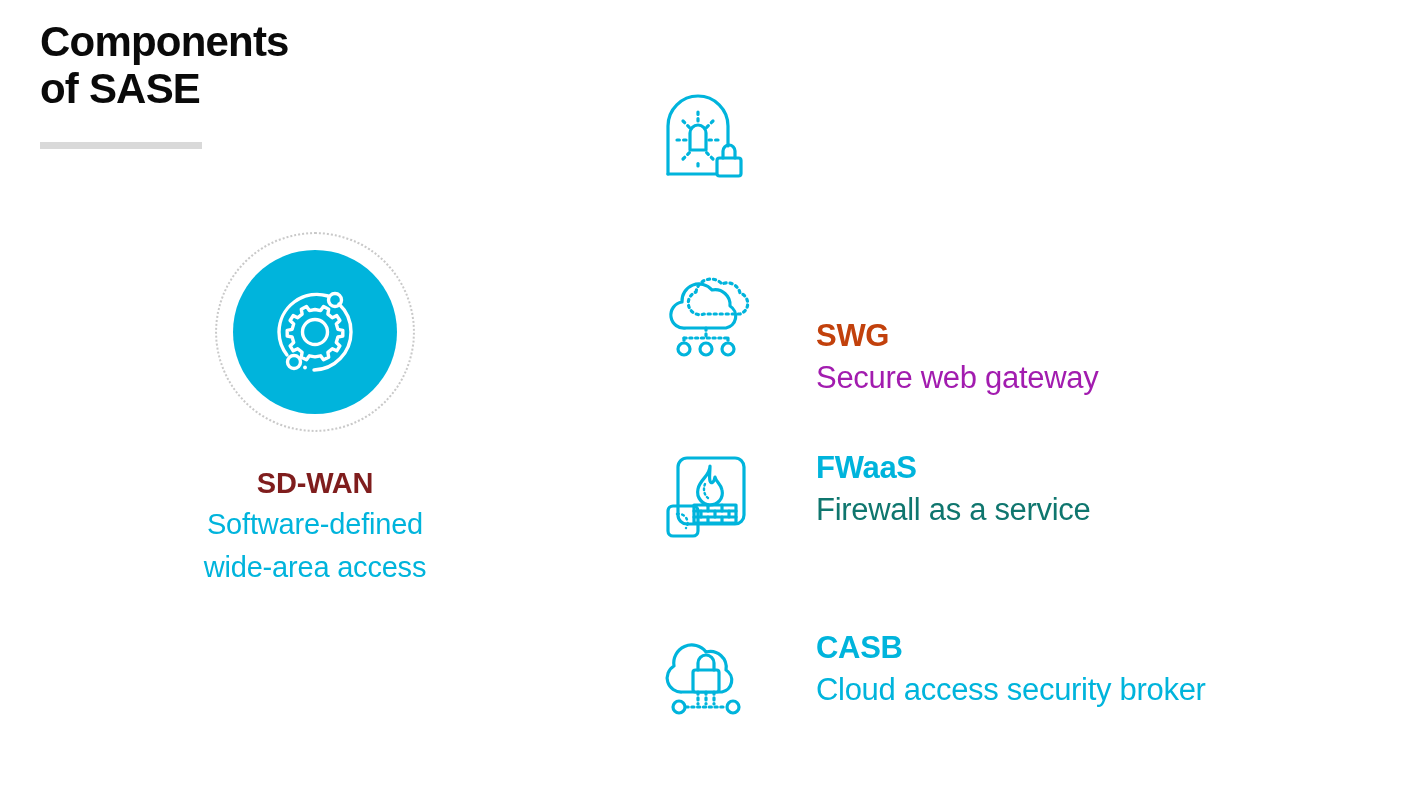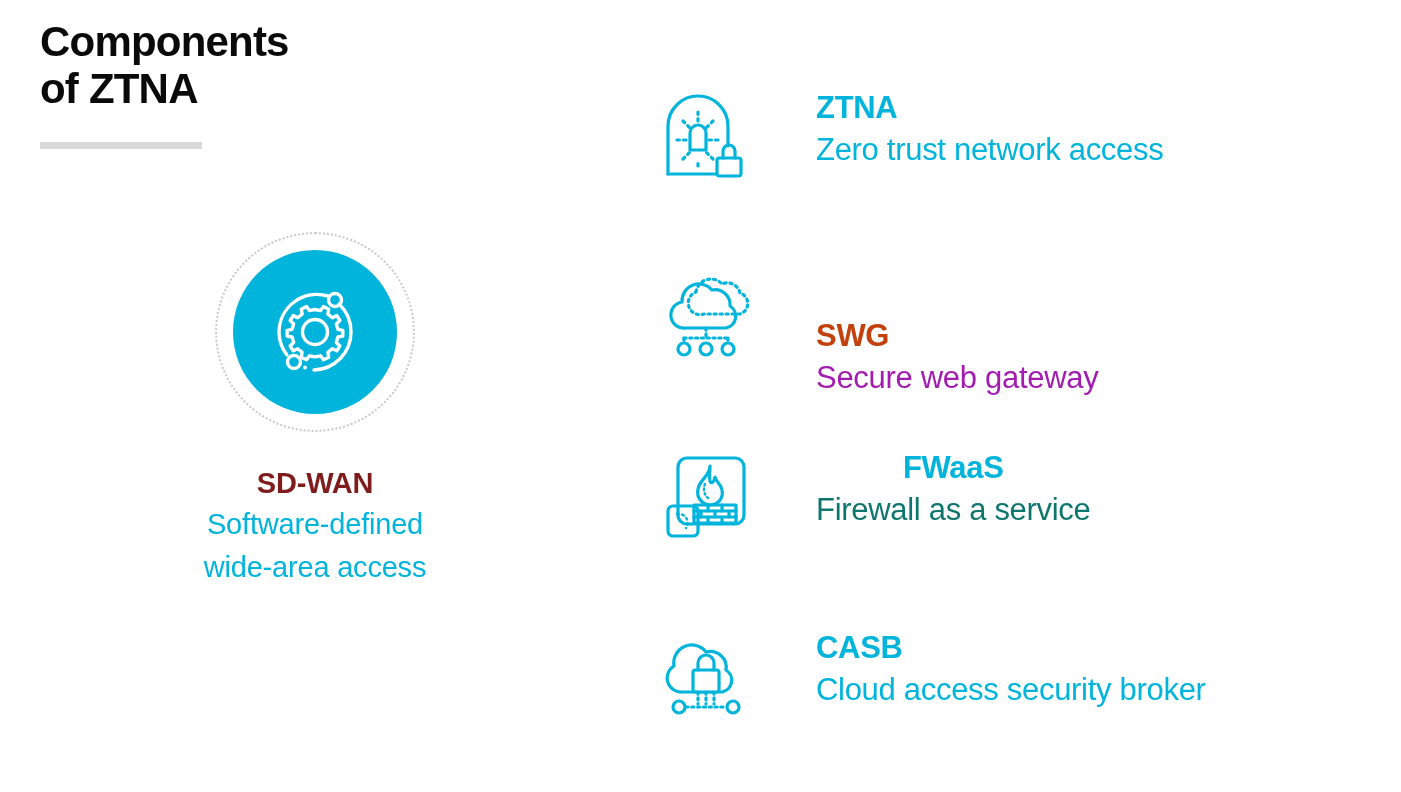--- a/index.html
+++ b/index.html
@@ -138,21 +138,21 @@
     line-height: 1.3;
     letter-spacing: -0.3px;
     margin-top: 4px;
   }
 </style>
 </head>
 <body style="background: rgb(255, 255, 255);">
 
 <div id="title-block">
   <h1 id="page-title" style="color: rgb(10, 10, 10);">Components
-of ZTNA</h1>
+of SASE</h1>
   <div id="title-rule" style="background: rgb(217, 217, 217);"></div>
 </div>
 
 <div id="sdwan-feature">
   <div id="sdwan-badge">
     <div id="sdwan-dotted-ring" style="border-color: rgb(201, 201, 201);"></div>
     <div id="sdwan-disc" style="background: rgb(0, 180, 220);"></div>
     <div id="sdwan-gear-icon">
       <svg viewBox="0 0 100 100" width="100" height="100" fill="none" stroke="#ffffff" stroke-width="3.4" stroke-linecap="round" stroke-linejoin="round">
 
@@ -192,24 +192,20 @@
           <path d="M23 33 L30 40"></path>
           <path d="M53 33 L46 40"></path>
           <path d="M23 71 L30 64"></path>
           <path d="M53 71 L46 64"></path>
           <path d="M38 78 L38 72"></path>
         </g>
 
         <rect x="57" y="70" width="24" height="18" rx="2.5"></rect>
         <path d="M63 70 L63 63 A6 6 0 0 1 75 63 L75 70"></path>
       </svg>
-    </div>
-    <div class="component-text">
-      <div class="component-abbr" style="color: rgb(0, 180, 220);">ZTNA</div>
-      <div class="component-desc" style="color: rgb(0, 180, 220);">Zero trust network access</div>
     </div>
   </div>
 
   <div class="component-row">
     <div class="component-icon">
       <svg viewBox="0 0 96 96" width="96" height="96" fill="none" stroke="#00b4dc" stroke-width="3.2" stroke-linecap="round" stroke-linejoin="round">
 
         <path d="M36 24 A15 15 0 0 1 62 16 A13 13 0 0 1 80 25 A11 11 0 0 1 80 46 L44 46 A11 11 0 0 1 36 24 Z" stroke-dasharray="2.2 3.8"></path>
 
         <path d="M22 34 A17 17 0 0 1 52 22 A15 15 0 0 1 70 38 A12 12 0 0 1 66 60 L26 60 A13 13 0 0 1 22 34 Z"></path>
@@ -251,21 +247,21 @@
         <path d="M55 63 L55 69"></path>
         <path d="M69 63 L69 69"></path>
         <path d="M48 69 L48 75"></path>
         <path d="M62 69 L62 75"></path>
 
         <rect x="8" y="58" width="30" height="30" rx="5"></rect>
         <path d="M17 66 A9 9 0 0 1 26 80" stroke-dasharray="1.8 3.4" stroke-width="2.4"></path>
       </svg>
     </div>
     <div class="component-text">
-      <div class="component-abbr" style="color: rgb(0, 180, 220); text-align: center;">FWaaS</div>
+      <div class="component-abbr" style="color: rgb(0, 180, 220);">FWaaS</div>
       <div class="component-desc" style="color: #0f766e;">Firewall as a service</div>
     </div>
   </div>
 
   <div class="component-row">
     <div class="component-icon">
       <svg viewBox="0 0 96 96" width="96" height="96" fill="none" stroke="#00b4dc" stroke-width="3.2" stroke-linecap="round" stroke-linejoin="round">
 
         <path d="M14 38 A18 18 0 0 1 46 24 A16 16 0 0 1 66 42 A12 12 0 0 1 62 64 L22 64 A14 14 0 0 1 14 38 Z"></path>
 

